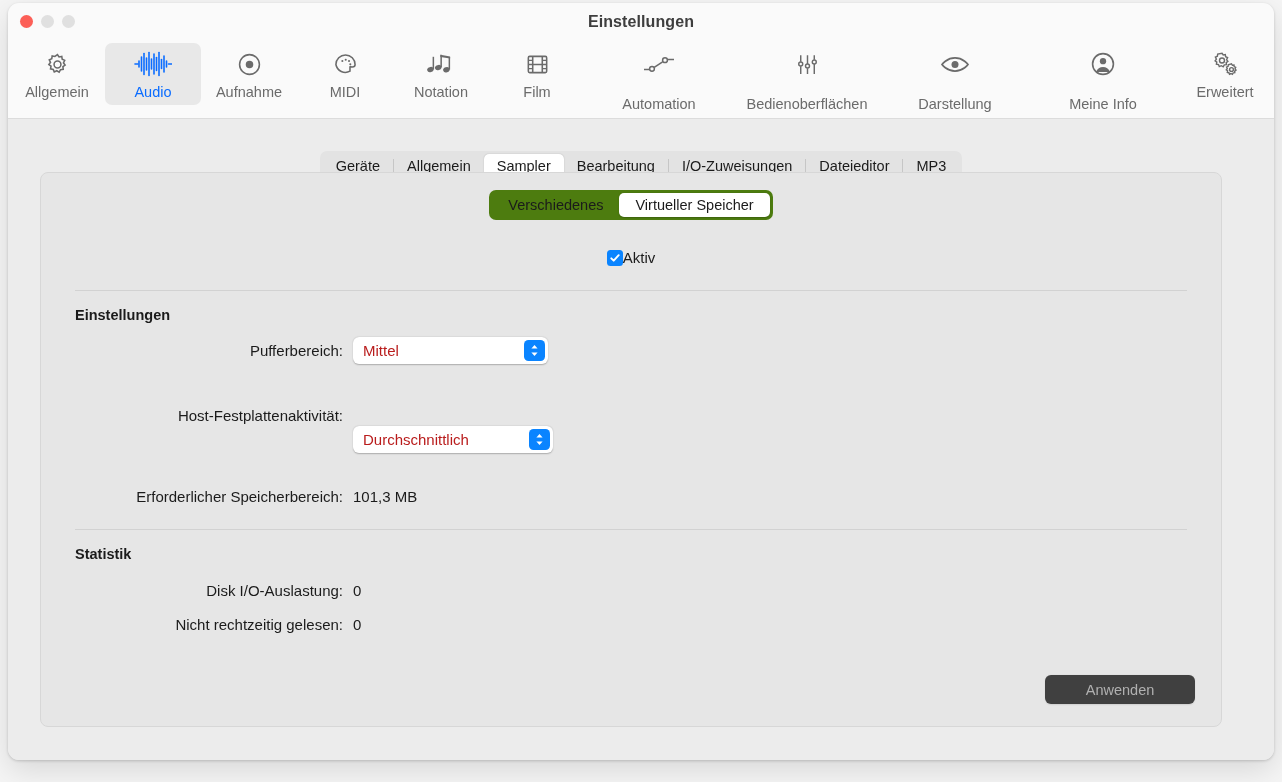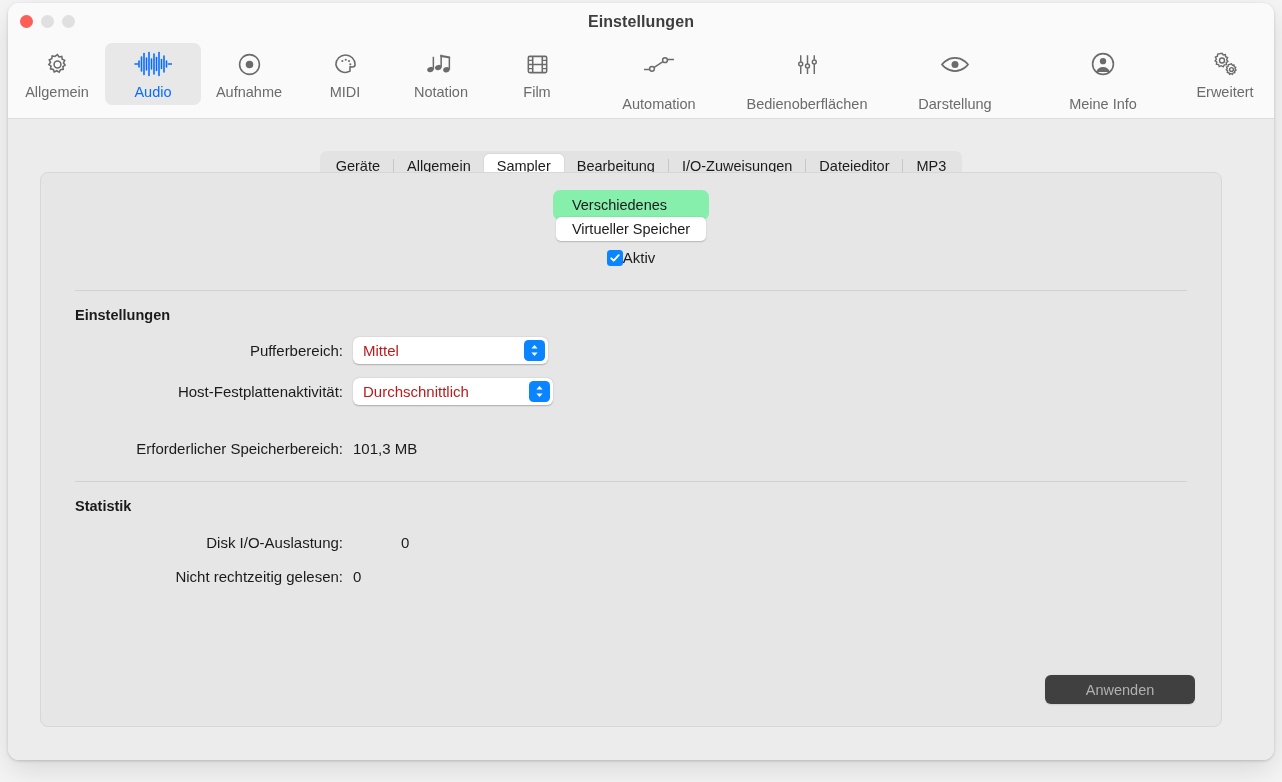--- a/index.html
+++ b/index.html
@@ -153,25 +153,24 @@
   }
 
   
   #segmented-wrap {
     display: flex;
     justify-content: center;
     padding-top: 17px;
   }
   #segmented {
     display: flex;
-    background: #86efac;
+    background: #4d7c0f;
     border-radius: 7px;
     padding: 3px;
     height: 30px;
-    flex-direction: column;
   }
   .seg {
     padding: 0 16px;
     height: 24px;
     line-height: 24px;
     font-size: 14.5px;
     color: #1b1b1b;
     border-radius: 5px;
     white-space: nowrap;
     cursor: default;
@@ -261,21 +260,21 @@
     top: 3px;
     width: 21px;
     height: 21px;
     border-radius: 4.5px;
     background: #0a84ff;
     display: flex;
     align-items: center;
     justify-content: center;
   }
   .popup.p1 { min-width: 195px; }
-  .popup.p2 { min-width: 200px; }
+  .popup.p2 { min-width: 200px; margin-top: 48px; }
 
   
   .stat-label {
     width: 312px;
     text-align: right;
     padding-right: 10px;
     font-size: 15px;
     color: #1b1b1b;
     white-space: nowrap;
   }
@@ -526,21 +525,21 @@
 
       <div class="form-row" style="margin-top:35px;">
         <div class="form-label">Erforderlicher Speicherbereich:</div>
         <div class="form-value">101,3 MB</div>
       </div>
 
       <hr class="sep" id="sep2">
 
       <div class="section-title">Statistik</div>
 
-      <div class="form-row" style="margin-top:20px;gap:48px;">
+      <div class="form-row" style="margin-top:20px;">
         <div class="stat-label">Disk I/O-Auslastung:</div>
         <div class="form-value">0</div>
       </div>
 
       <div class="form-row" style="margin-top:17px;">
         <div class="stat-label">Nicht rechtzeitig gelesen:</div>
         <div class="form-value">0</div>
       </div>
 
       <div id="apply-wrap">

